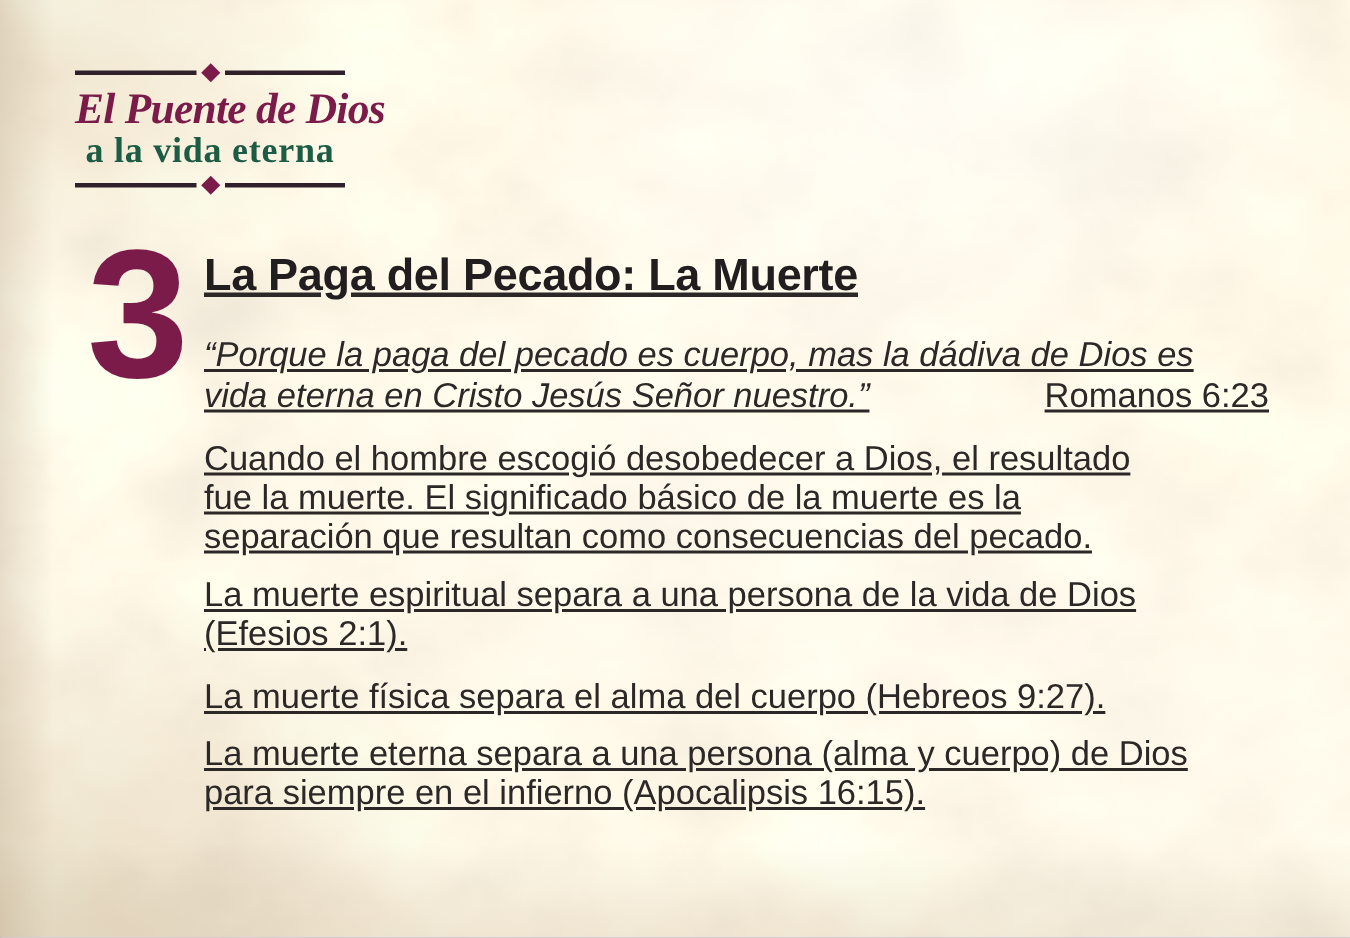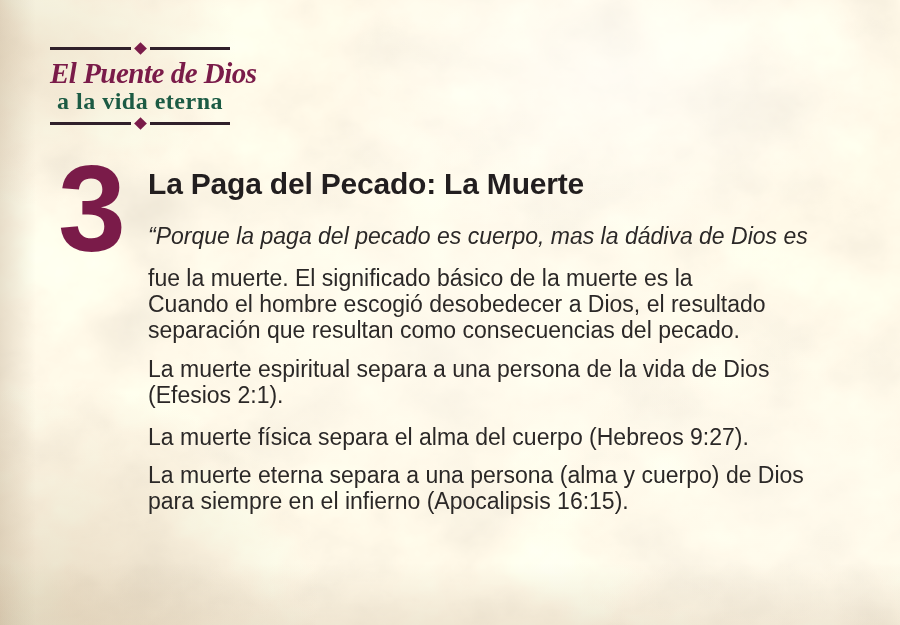--- a/index.html
+++ b/index.html
@@ -41,21 +41,21 @@
     font-weight:bold;font-size:24px;line-height:25px;
     color:#1c5b44;letter-spacing:.5px;
     margin:0 0 5px 0;white-space:nowrap;
   }
   
   .num{
     position:absolute;left:58px;top:148px;
     font-size:122px;font-weight:bold;line-height:1;
     letter-spacing:-3px;color:#7a1b49;
   }
-  .content{position:absolute;left:148px;top:166px;width:710px;}
+  .content{position:absolute;left:136px;top:166px;width:710px;text-decoration:underline;}
   .title{
     margin:0;font-size:30px;font-weight:bold;line-height:36px;
     color:#221e1f;letter-spacing:-0.2px;white-space:nowrap;
   }
   .kicker{font-size:20px;line-height:22px;margin-top:1px;color:#2b2827;}
   .quote{margin-top:21px;font-style:italic;font-size:23px;line-height:27px;}
   .quote .l2{display:flex;justify-content:space-between;align-items:baseline;}
   .quote .ref{font-style:normal;padding-left:20px;}
   .para{font-size:23px;line-height:26px;}
   .p1{margin-top:15px;} .p2{margin-top:13px;} .p3{margin-top:16px;} .p4{margin-top:12px;}
@@ -96,25 +96,29 @@
     </div>
   </header>
 
   <div class="num">3</div>
 
   <main class="content">
     <h1 class="title">La Paga del Pecado: La Muerte</h1>
 
     <blockquote class="quote" style="margin:21px 0 0 0;">
       <div class="line">“Porque la paga del pecado es cuerpo, mas la dádiva de Dios es</div>
+      <div class="l2">
+        <span class="line">vida eterna en Cristo Jesús Señor nuestro.”</span>
+        <span class="ref">Romanos 6:23</span>
+      </div>
     </blockquote>
 
     <div class="para p1">
+      <div class="line">Cuando el hombre escogió desobedecer a Dios, el resultado</div>
       <div class="line">fue la muerte. El significado básico de la muerte es la</div>
-      <div class="line">Cuando el hombre escogió desobedecer a Dios, el resultado</div>
       <div class="line">separación que resultan como consecuencias del pecado.</div>
     </div>
 
     <div class="para p2">
       <div class="line">La muerte espiritual separa a una persona de la vida de Dios</div>
       <div class="line">(Efesios 2:1).</div>
     </div>
 
     <div class="para p3">
       <div class="line">La muerte física separa el alma del cuerpo (Hebreos 9:27).</div>

